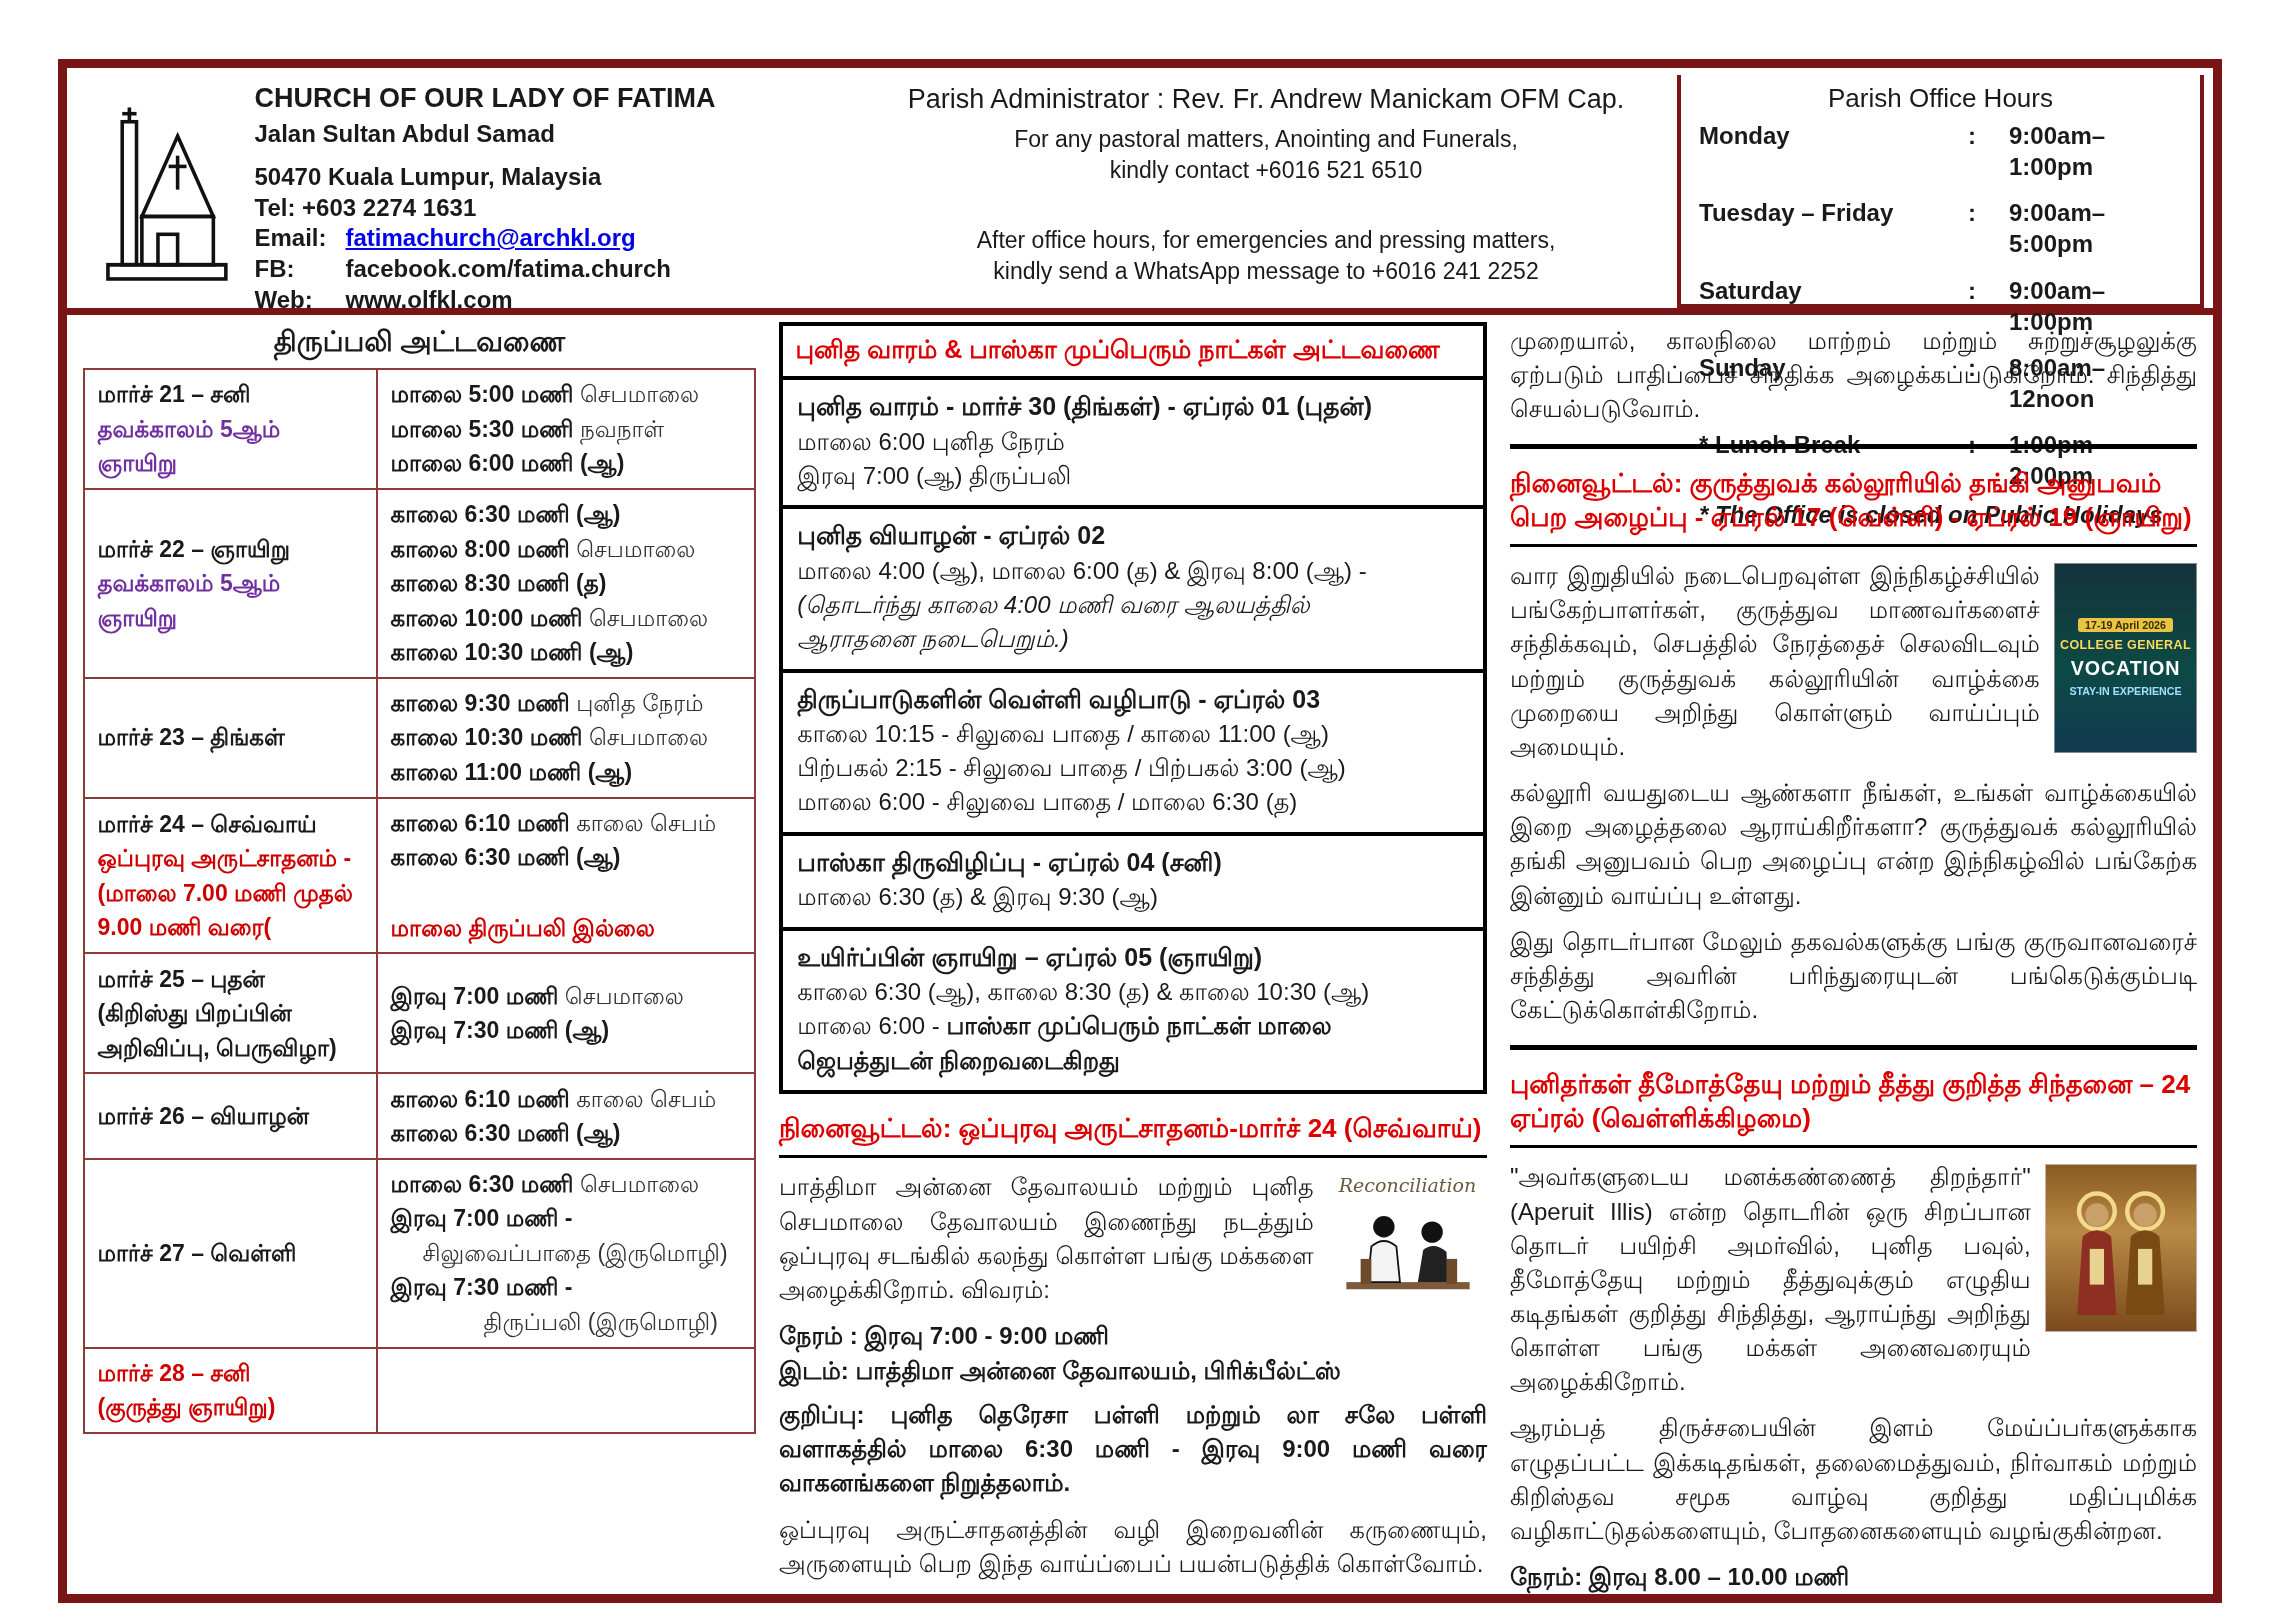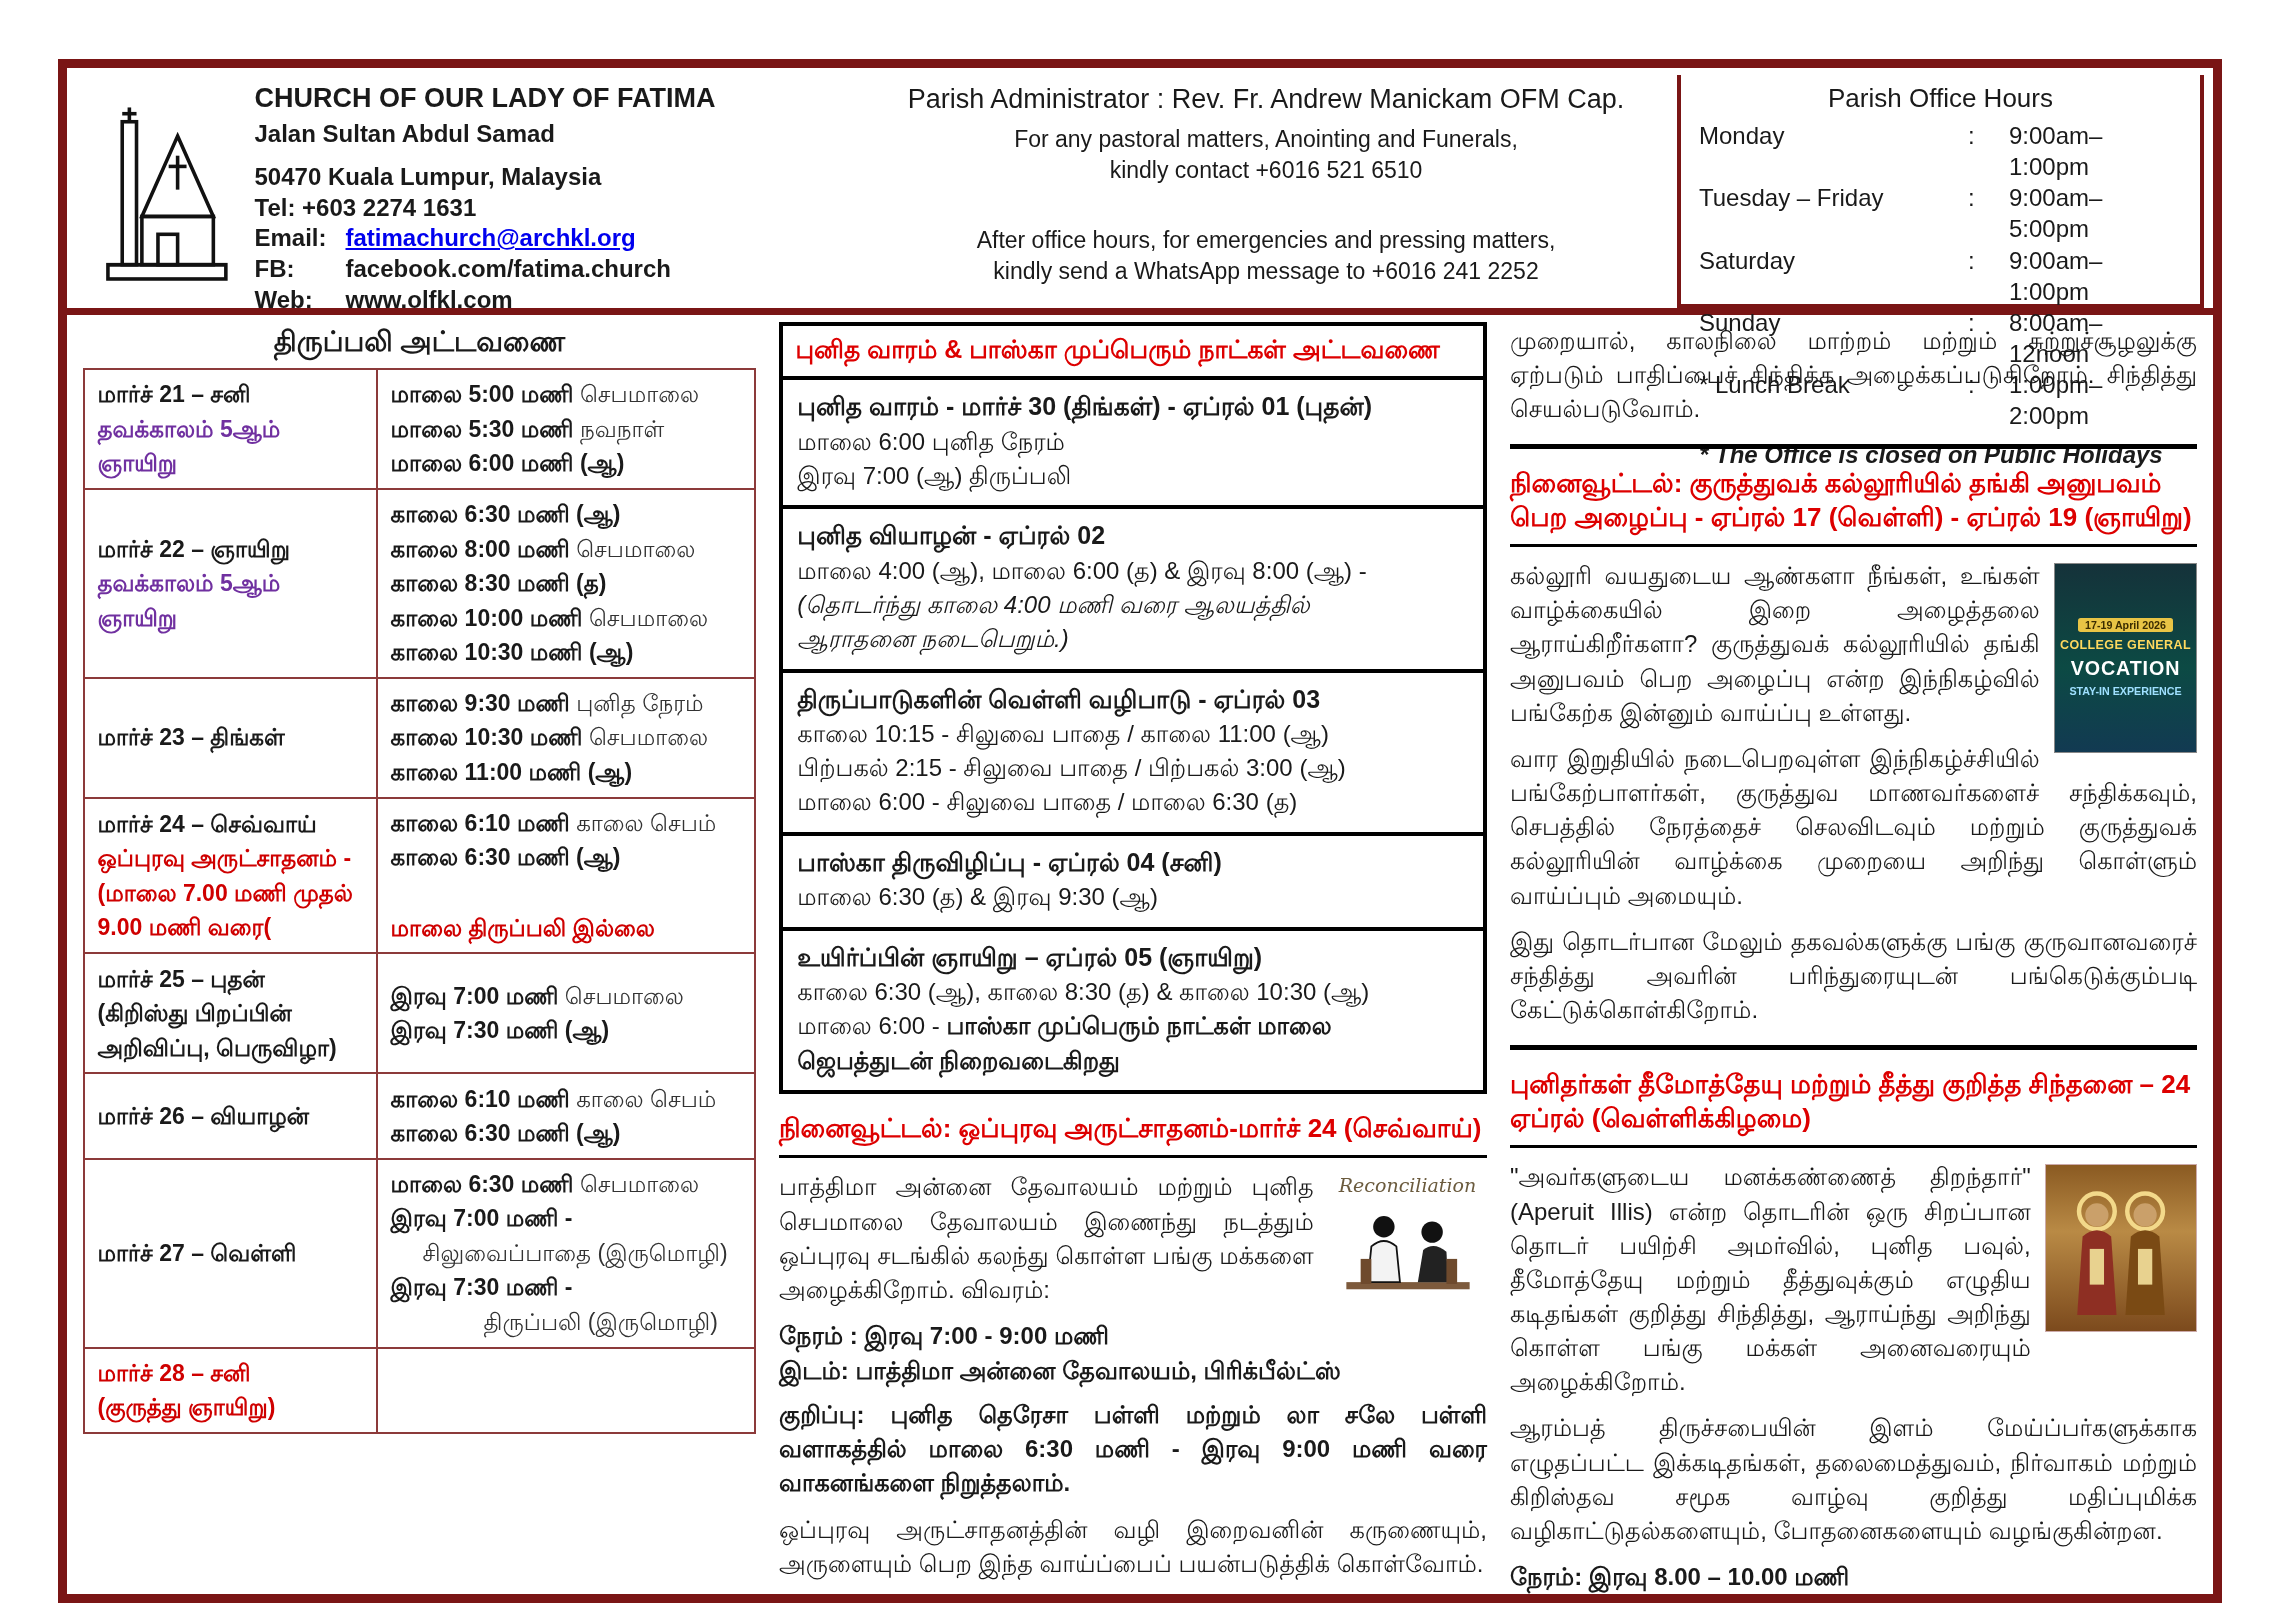--- a/index.html
+++ b/index.html
@@ -25,21 +25,21 @@
   .addr{font-weight:bold;}
   .gap{margin-top:12.5px;}
   .contact-row{font-weight:bold;display:flex;}
   .contact-row .lbl{width:91px;font-weight:bold;}
   a.email{color:var(--blue);text-decoration:underline;font-weight:bold;cursor:pointer;}
   .hdr-mid{flex:1;text-align:center;font-size:23px;line-height:1.35;padding-top:5.4px;}
   .admin-title{font-size:27px;margin-bottom:7.2px;}
   .gap2{margin-top:39px;}
   .office-box{width:527px;margin-right:9px;border:4.5px solid var(--maroon);border-top:none;padding:7.2px 18px 5.4px 18px;font-size:24px;line-height:1.3;flex:0 0 auto;}
   .office-title{text-align:center;font-size:26px;margin-bottom:3.6px;}
-  .office-grid{display:grid;grid-template-columns:269px 41px 1fr;row-gap:0;font-weight:normal;}
+  .office-grid{display:grid;grid-template-columns:269px 41px 1fr;row-gap:15px;font-weight:bold;}
   .office-note{font-weight:bold;font-style:italic;margin-top:7.2px;}
   .hdr-rule{border-top:7.2px solid var(--maroon);}
 
   
   .cols{display:flex;padding:7.2px 16px 0 16px;gap:23px;}
   .col-left{width:673px;flex:0 0 auto;}
   .col-mid{width:708px;flex:0 0 auto;}
   .col-right{flex:1;}
 
   
@@ -320,22 +320,22 @@
 
       <div class="rule"></div>
       <div class="rhead">நினைவூட்டல்: குருத்துவக் கல்லூரியில் தங்கி அனுபவம் பெற அழைப்பு - ஏப்ரல் 17 (வெள்ளி) - ஏப்ரல் 19 (ஞாயிறு)</div>
       <div>
         <div class="imgR poster">
           <div class="ribbon">17-19 April 2026</div>
           <div class="pl1">COLLEGE GENERAL</div>
           <div class="pl2">VOCATION</div>
           <div class="pl3">STAY-IN EXPERIENCE</div>
         </div>
+        <p class="para">வார இறுதியில் நடைபெறவுள்ள இந்நிகழ்ச்சியில் பங்கேற்பாளர்கள், குருத்துவ மாணவர்களைச் சந்திக்கவும், செபத்தில் நேரத்தைச் செலவிடவும் மற்றும் குருத்துவக் கல்லூரியின் வாழ்க்கை முறையை அறிந்து கொள்ளும் வாய்ப்பும் அமையும்.</p>
         <p class="para">கல்லூரி வயதுடைய ஆண்களா நீங்கள், உங்கள் வாழ்க்கையில் இறை அழைத்தலை ஆராய்கிறீர்களா? குருத்துவக் கல்லூரியில் தங்கி அனுபவம் பெற அழைப்பு என்ற இந்நிகழ்வில் பங்கேற்க இன்னும் வாய்ப்பு உள்ளது.</p>
-        <p class="para">வார இறுதியில் நடைபெறவுள்ள இந்நிகழ்ச்சியில் பங்கேற்பாளர்கள், குருத்துவ மாணவர்களைச் சந்திக்கவும், செபத்தில் நேரத்தைச் செலவிடவும் மற்றும் குருத்துவக் கல்லூரியின் வாழ்க்கை முறையை அறிந்து கொள்ளும் வாய்ப்பும் அமையும்.</p>
         <p class="para">இது தொடர்பான மேலும் தகவல்களுக்கு பங்கு குருவானவரைச் சந்தித்து அவரின் பரிந்துரையுடன் பங்கெடுக்கும்படி கேட்டுக்கொள்கிறோம்.</p>
       </div>
 
       <div class="rule"></div>
       <div class="rhead">புனிதர்கள் தீமோத்தேயு மற்றும் தீத்து குறித்த சிந்தனை – 24 ஏப்ரல் (வெள்ளிக்கிழமை)</div>
       <div>
         <div class="imgR saints">
           <svg width="134" height="152" viewBox="0 0 150 170">
             <circle cx="48" cy="44" r="20" fill="none" stroke="#f3d98a" stroke-width="5"></circle>
             <circle cx="102" cy="44" r="20" fill="none" stroke="#f3d98a" stroke-width="5"></circle>

